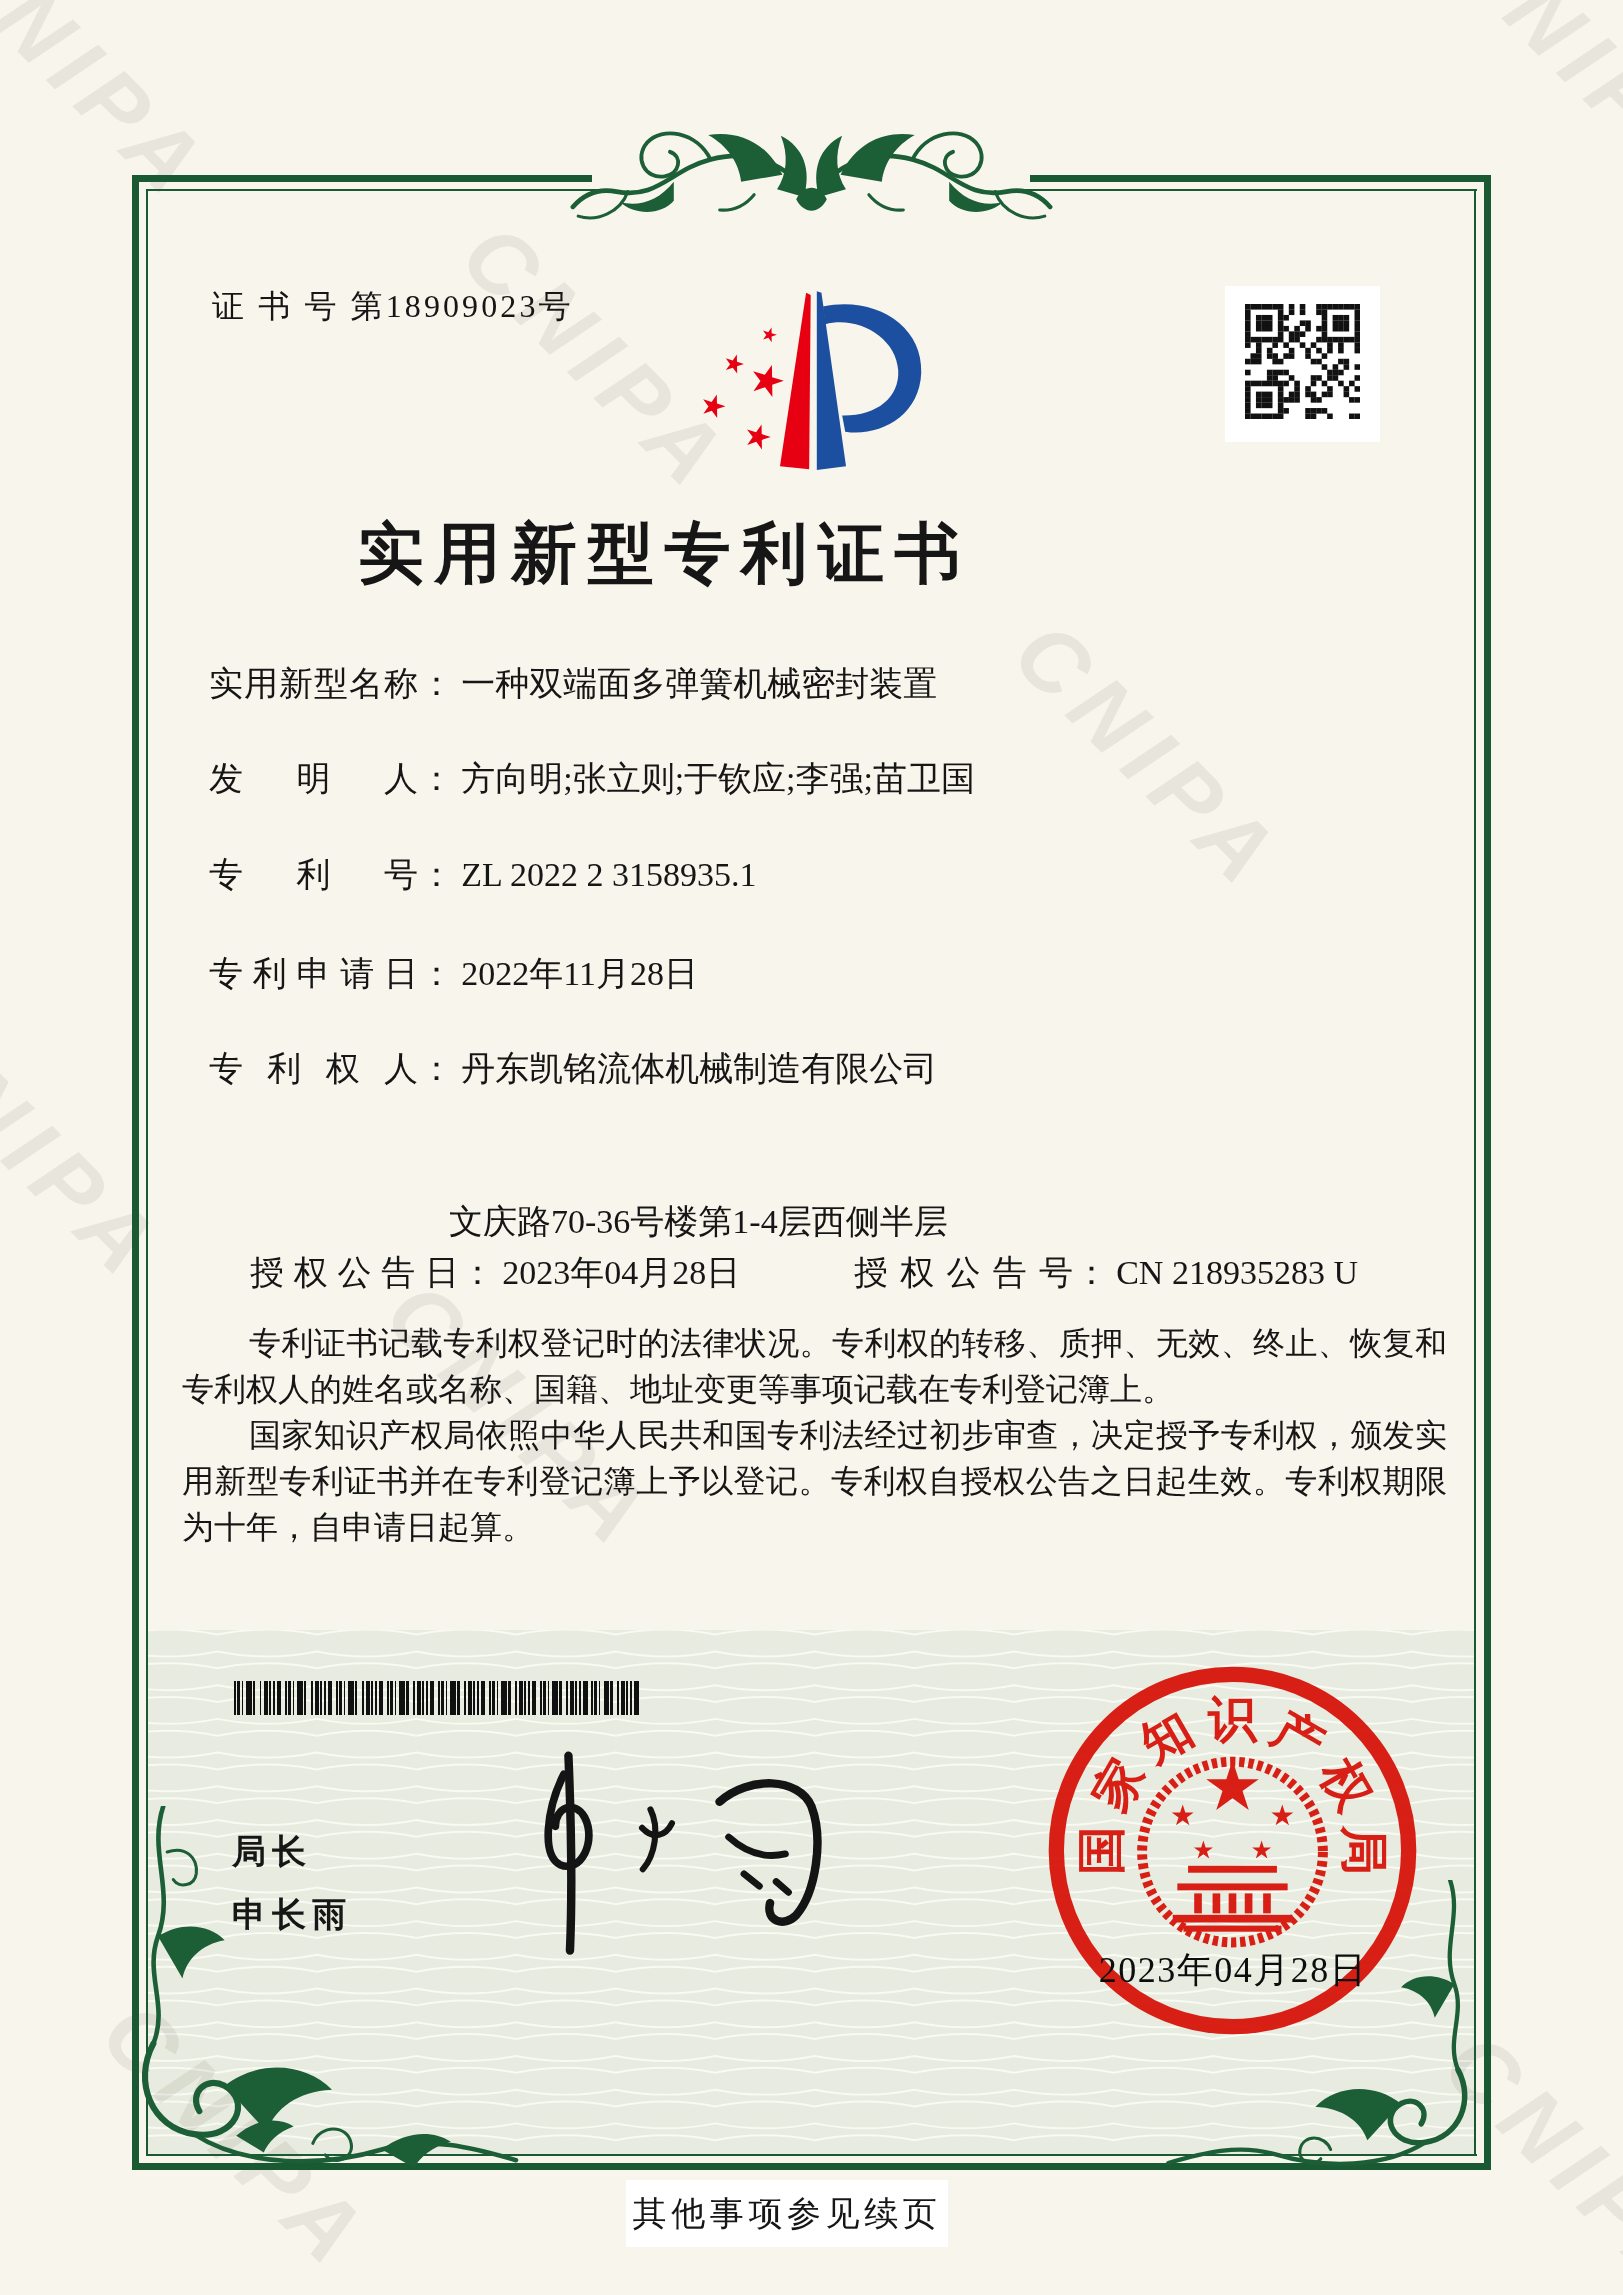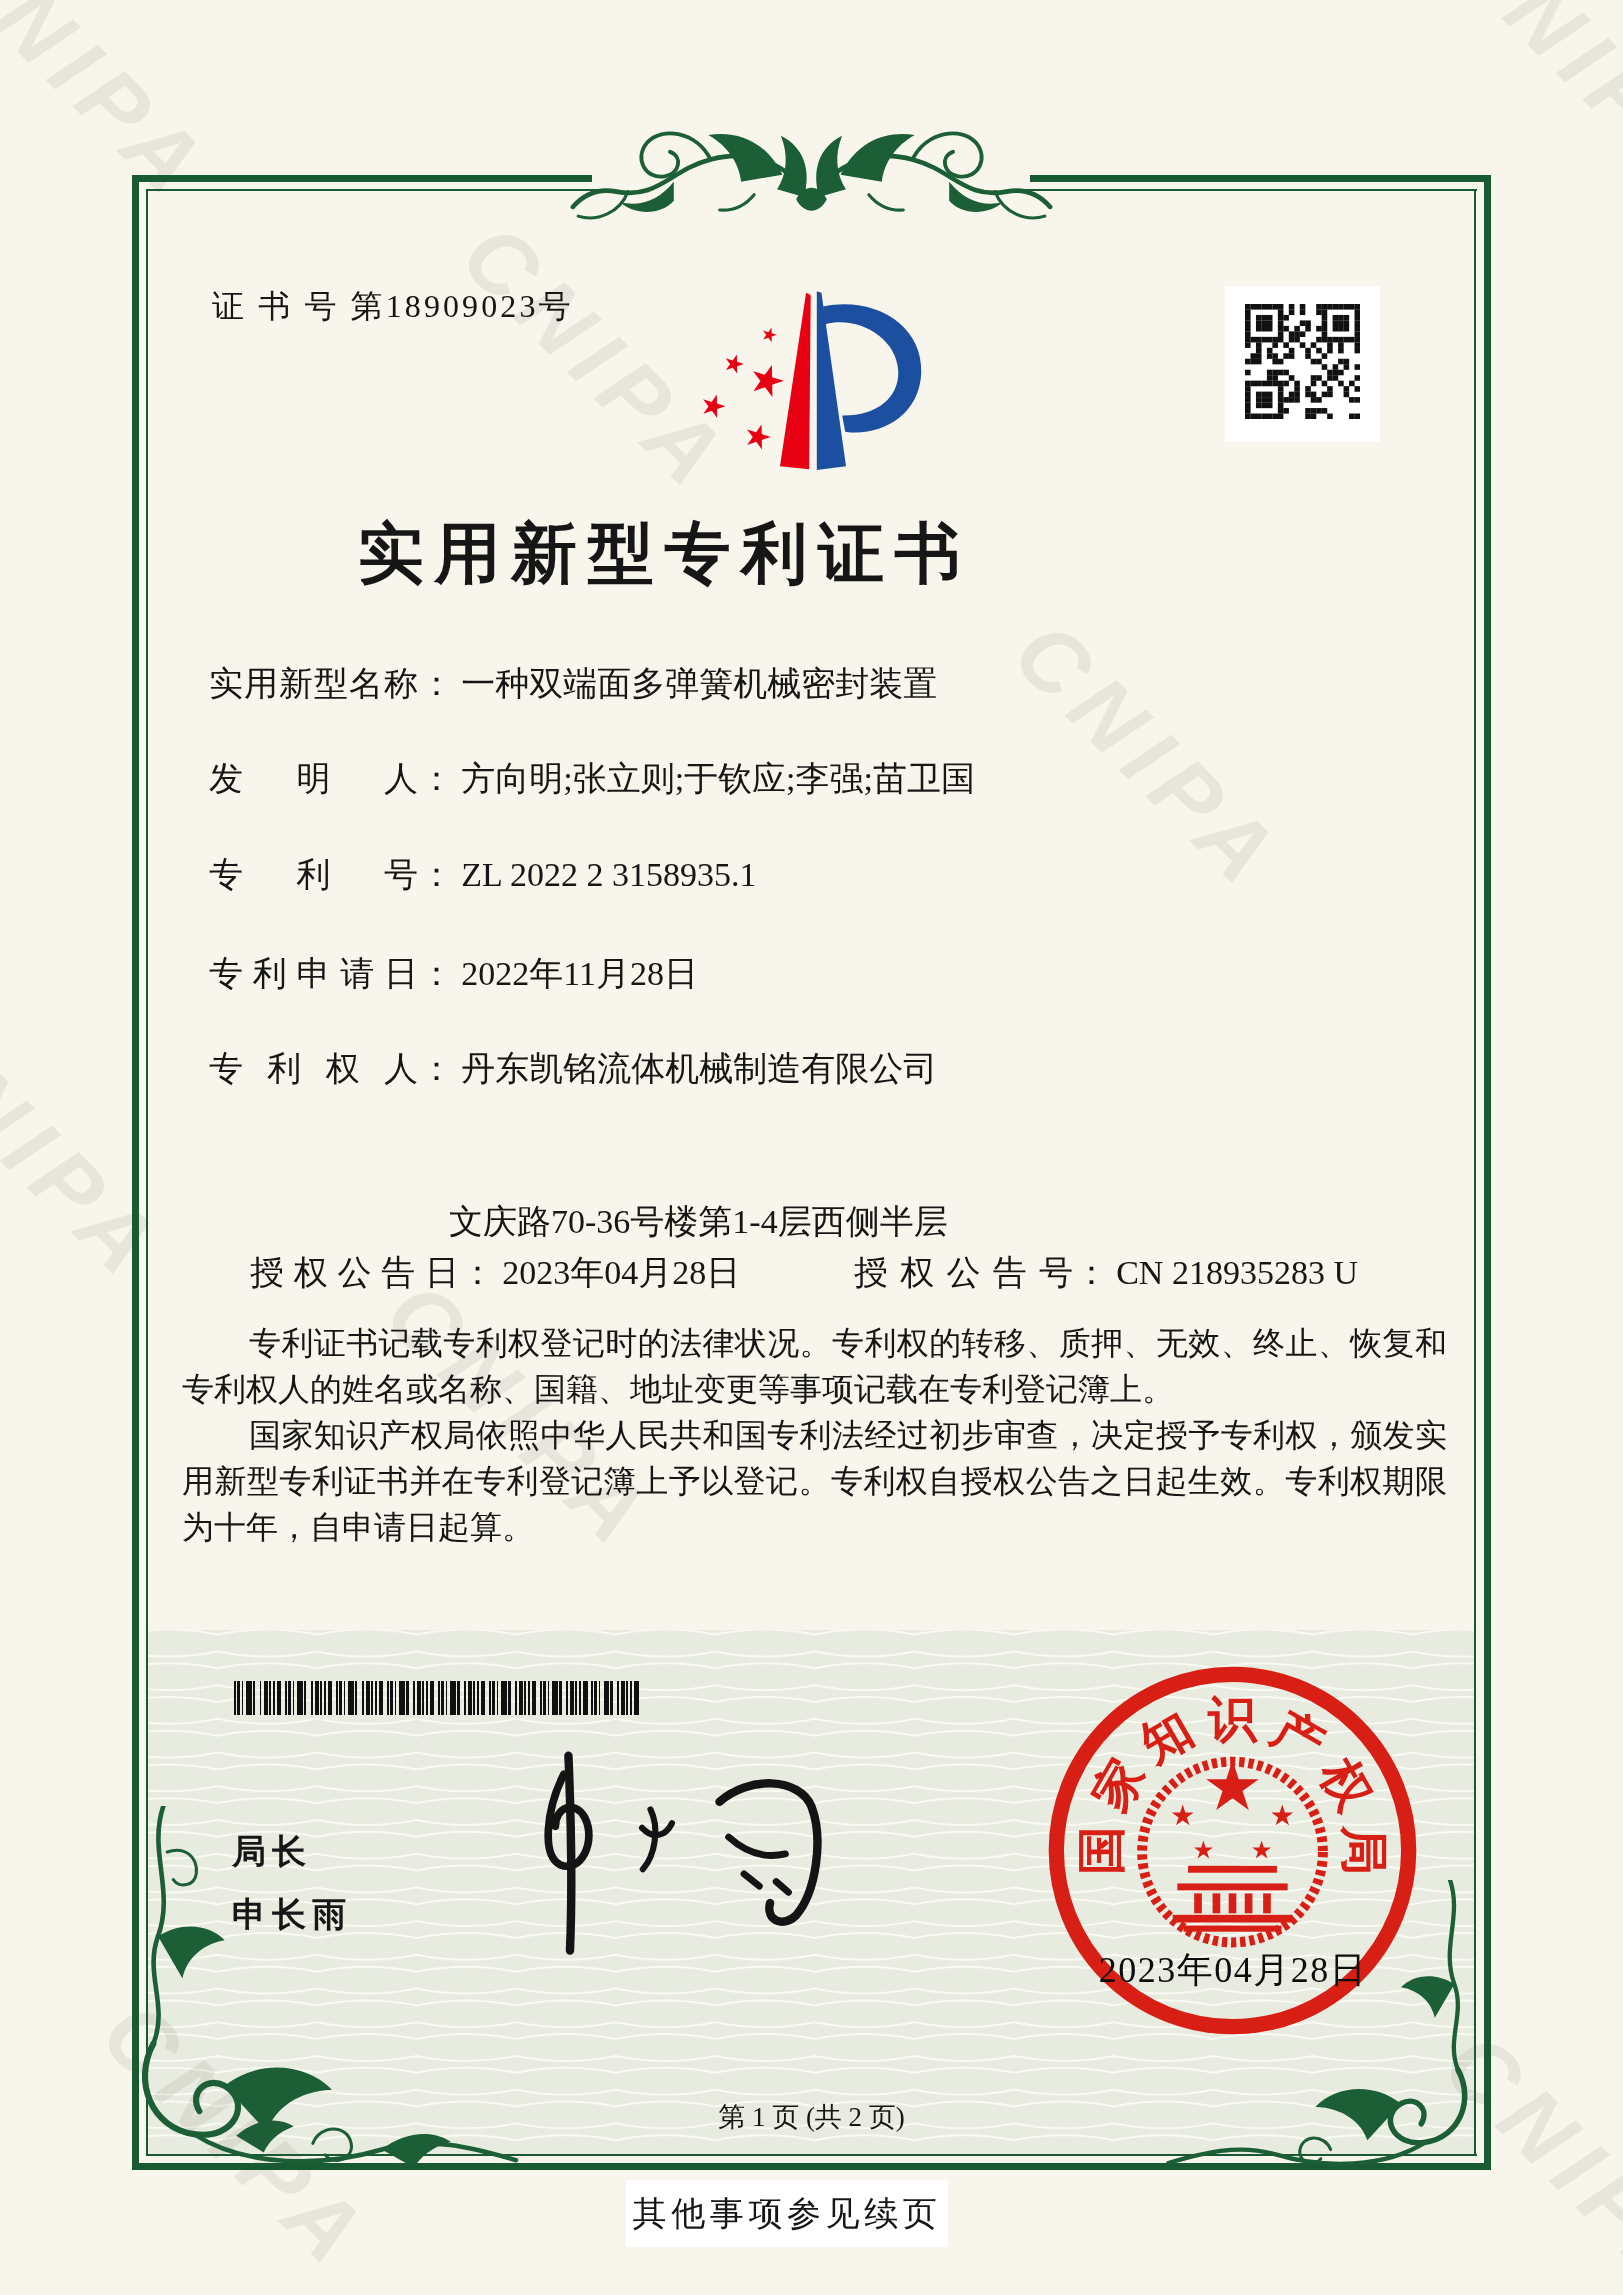--- a/index.html
+++ b/index.html
@@ -523,17 +523,16 @@
       <rect x="224" y="306" width="10" height="26"></rect>
       <rect x="245" y="306" width="10" height="26"></rect>
       <rect x="266" y="306" width="10" height="26"></rect>
       <rect x="290" y="306" width="10" height="26"></rect>
       <rect x="172" y="334" width="156" height="10"></rect>
       <rect x="186" y="348" width="128" height="8"></rect>
     </g>
   </svg>
   <div class="sealdate">2023年04月28日</div>
 
-  <div class="pagefoot">第 1 页 (共 2 页)</div>
   <div class="contnote">其他事项参见续页</div>
 
 </div>
 
 
 </body></html>

